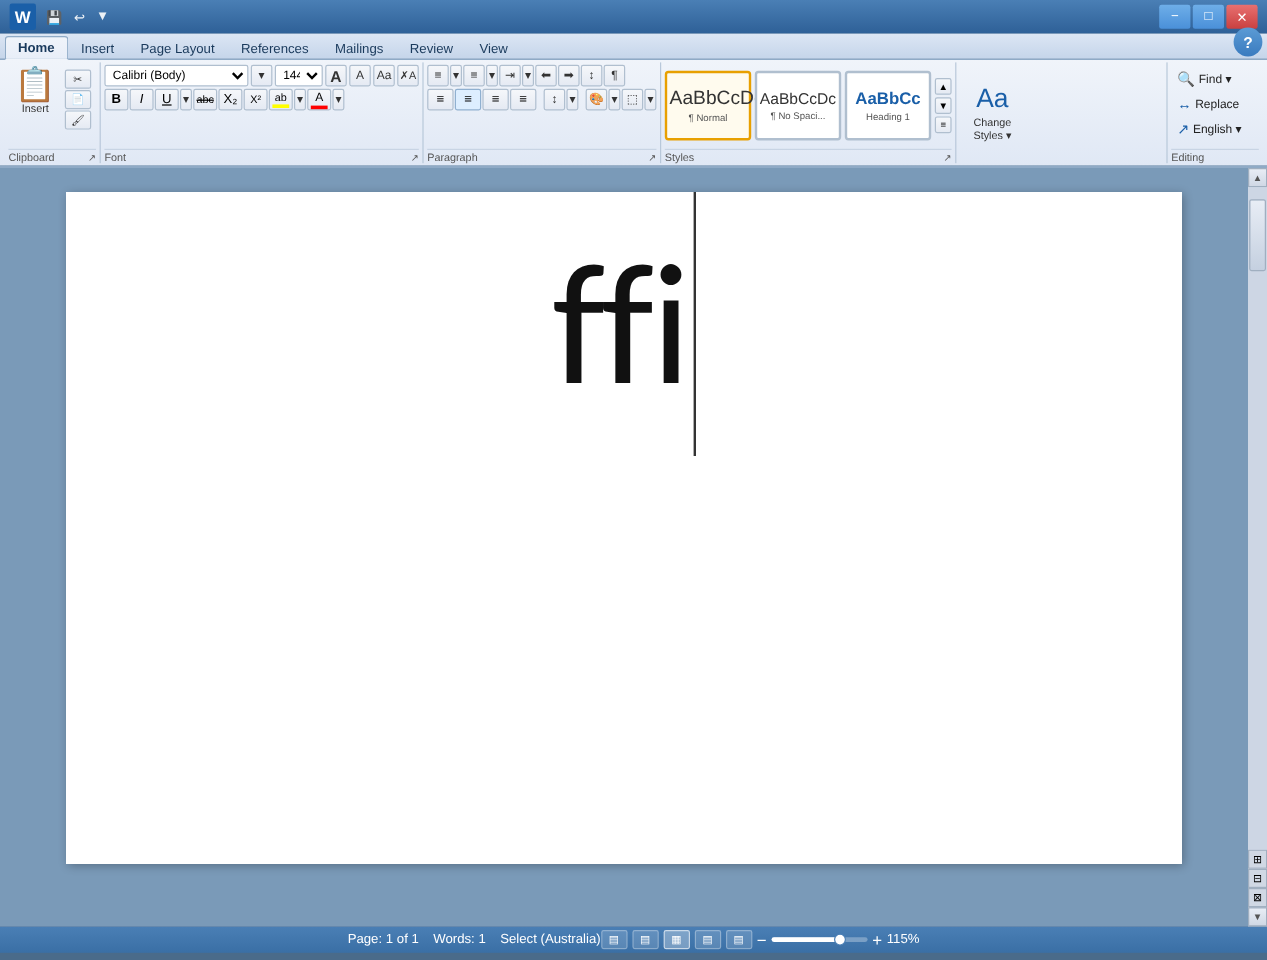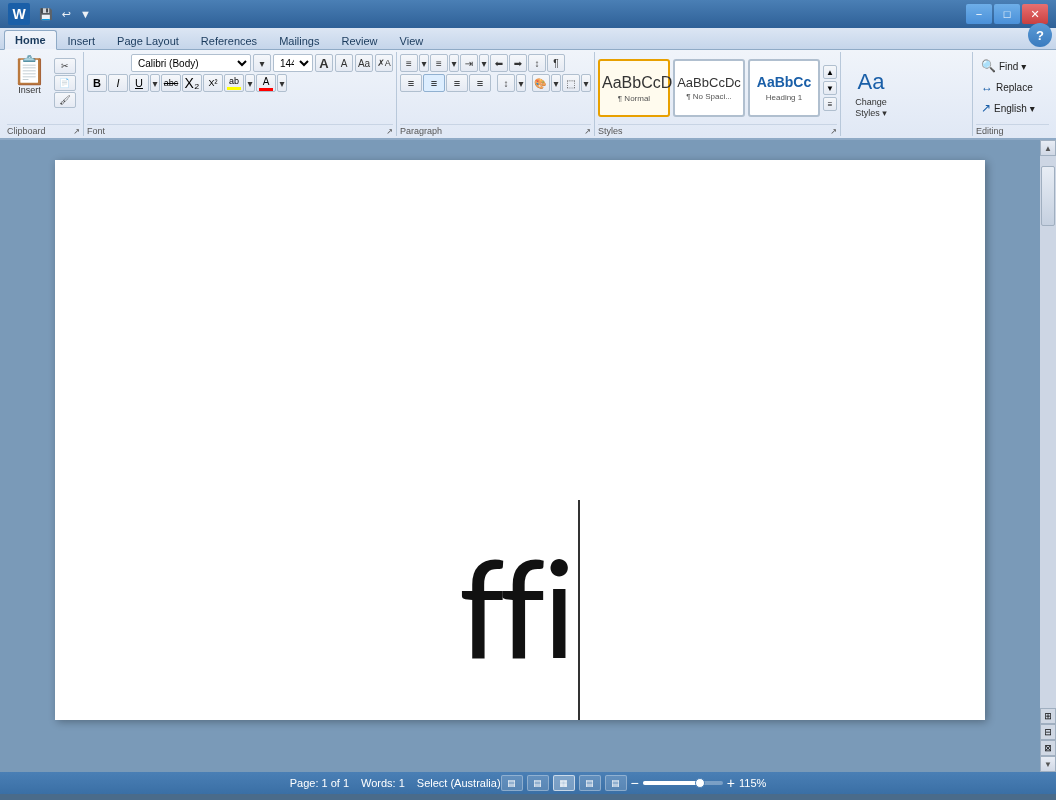--- a/index.html
+++ b/index.html
@@ -88,21 +88,20 @@
       cursor: pointer;
       font-size: 9px;
       display: flex; align-items: center; justify-content: center;
       color: #333;
     }
     .font-row { display: flex; align-items: center; gap: 2px; }
     .font-select {
       height: 18px; border: 1px solid #b0bfcf; border-radius: 2px;
       background: white; font-size: 10px; padding: 0 2px; cursor: pointer;
       width: 120px;
-      margin-left: 44px;
     }
     .font-size-select {
       height: 18px; border: 1px solid #b0bfcf; border-radius: 2px;
       background: white; font-size: 10px; padding: 0 2px; cursor: pointer;
       width: 40px;
     }
     .icon-btn {
       width: 18px; height: 18px;
       background: linear-gradient(to bottom, #f5f7fa, #e5eaf3);
       border: 1px solid #b0bfcf;
@@ -201,21 +200,21 @@
       background: #7a9ab8;
       position: relative;
     }
     .doc-page {
       background: white;
       width: 930px;
       min-height: 560px;
       box-shadow: 2px 2px 8px rgba(0,0,0,0.3);
       position: relative;
       display: flex;
-      align-items: flex-end;
+      align-items: flex-start;
       justify-content: center;
     }
     .doc-content {
       display: flex;
       align-items: center;
       justify-content: center;
       width: 100%;
       height: 100%;
       position: relative;
     }
@@ -383,21 +382,21 @@
         <div class="icon-btn" style="font-size:10px;">A</div>
         <div class="icon-btn">Aa</div>
         <div class="icon-btn" style="font-size:9px;">✗A</div>
       </div>
       <div class="font-format-row">
         <div class="fmt-btn bold">B</div>
         <div class="fmt-btn italic">I</div>
         <div class="fmt-btn underline">U</div>
         <div class="icon-btn" style="width:10px;">▾</div>
         <div class="fmt-btn strike">abc</div>
-        <div class="fmt-btn" style="font-size:14px;">X₂</div>
+        <div class="fmt-btn" style="font-size:11px;">X₂</div>
         <div class="fmt-btn" style="font-size:9px;">X²</div>
         <div class="color-btn">
           <span style="font-size:9px;">ab</span>
           <div class="color-stripe" style="background:#ffff00;"></div>
         </div>
         <div class="icon-btn" style="width:10px;">▾</div>
         <div class="color-btn">
           <span style="font-size:10px;">A</span>
           <div class="color-stripe" style="background:#ff0000;"></div>
         </div>

